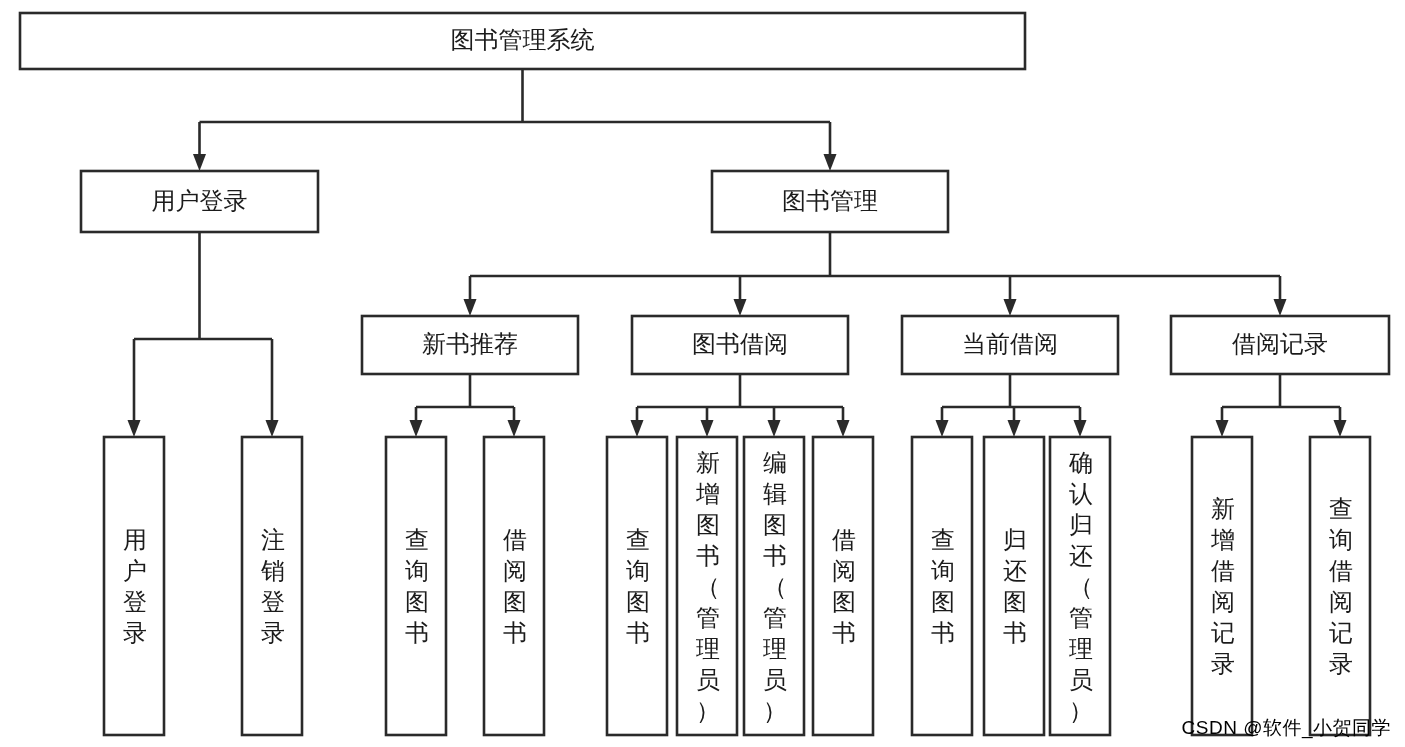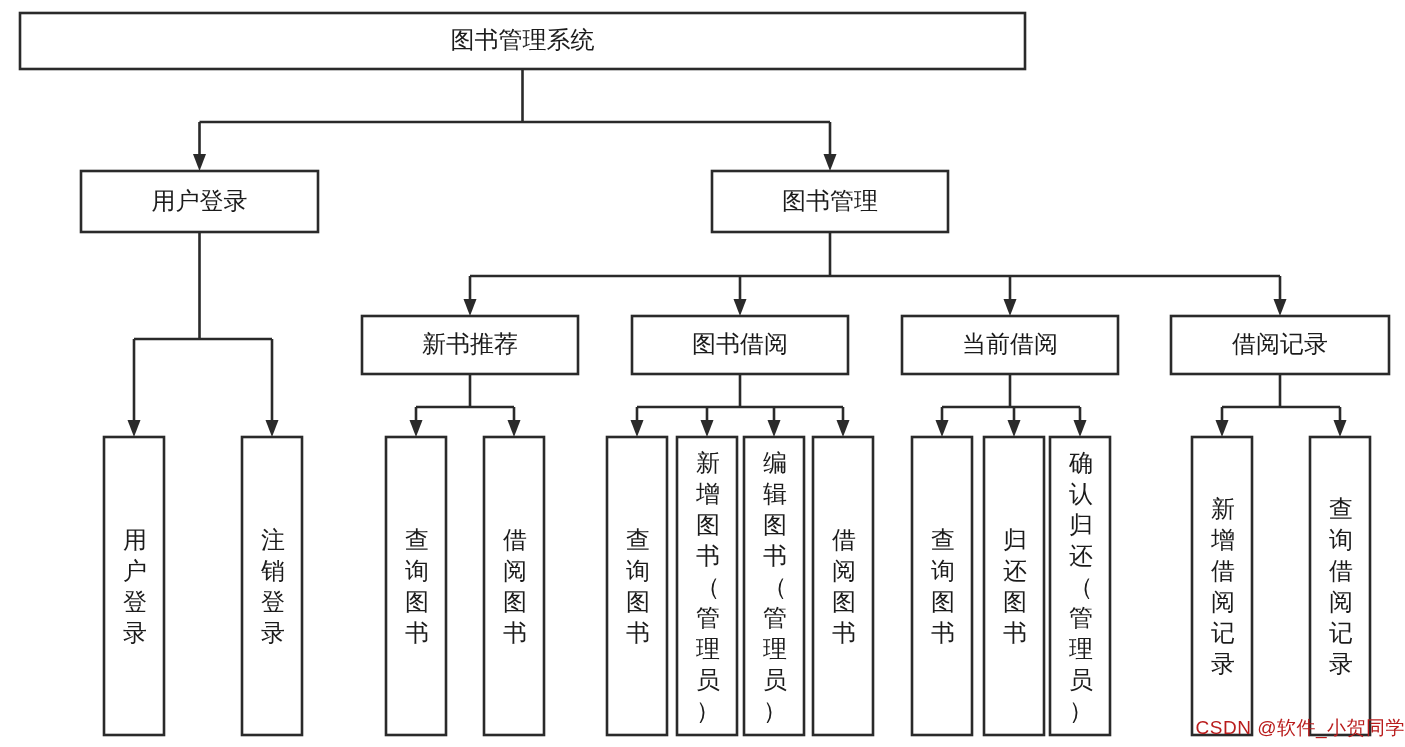--- a/index.html
+++ b/index.html
@@ -51,25 +51,25 @@
     dominant-baseline: middle;
   }
   .node-label-vertical {
     fill: #1b1b1b;
     font-family: "Liberation Sans", "DejaVu Sans", sans-serif;
     font-size: 24px;
     text-anchor: middle;
   }
   .watermark {
     position: absolute;
-    right: 0;
+    right: 14px;
     bottom: 6px;
     font-family: "Liberation Sans", "DejaVu Sans", sans-serif;
     font-size: 19px;
-    color: #b91c1c;
+    color: #000000;
     letter-spacing: 0.5px;
     white-space: nowrap;
     user-select: none;
   }
 </style>
 </head>
 <body>
 
 <div id="diagram-root">
   <svg id="flow-svg" viewBox="0 0 1405 747">

